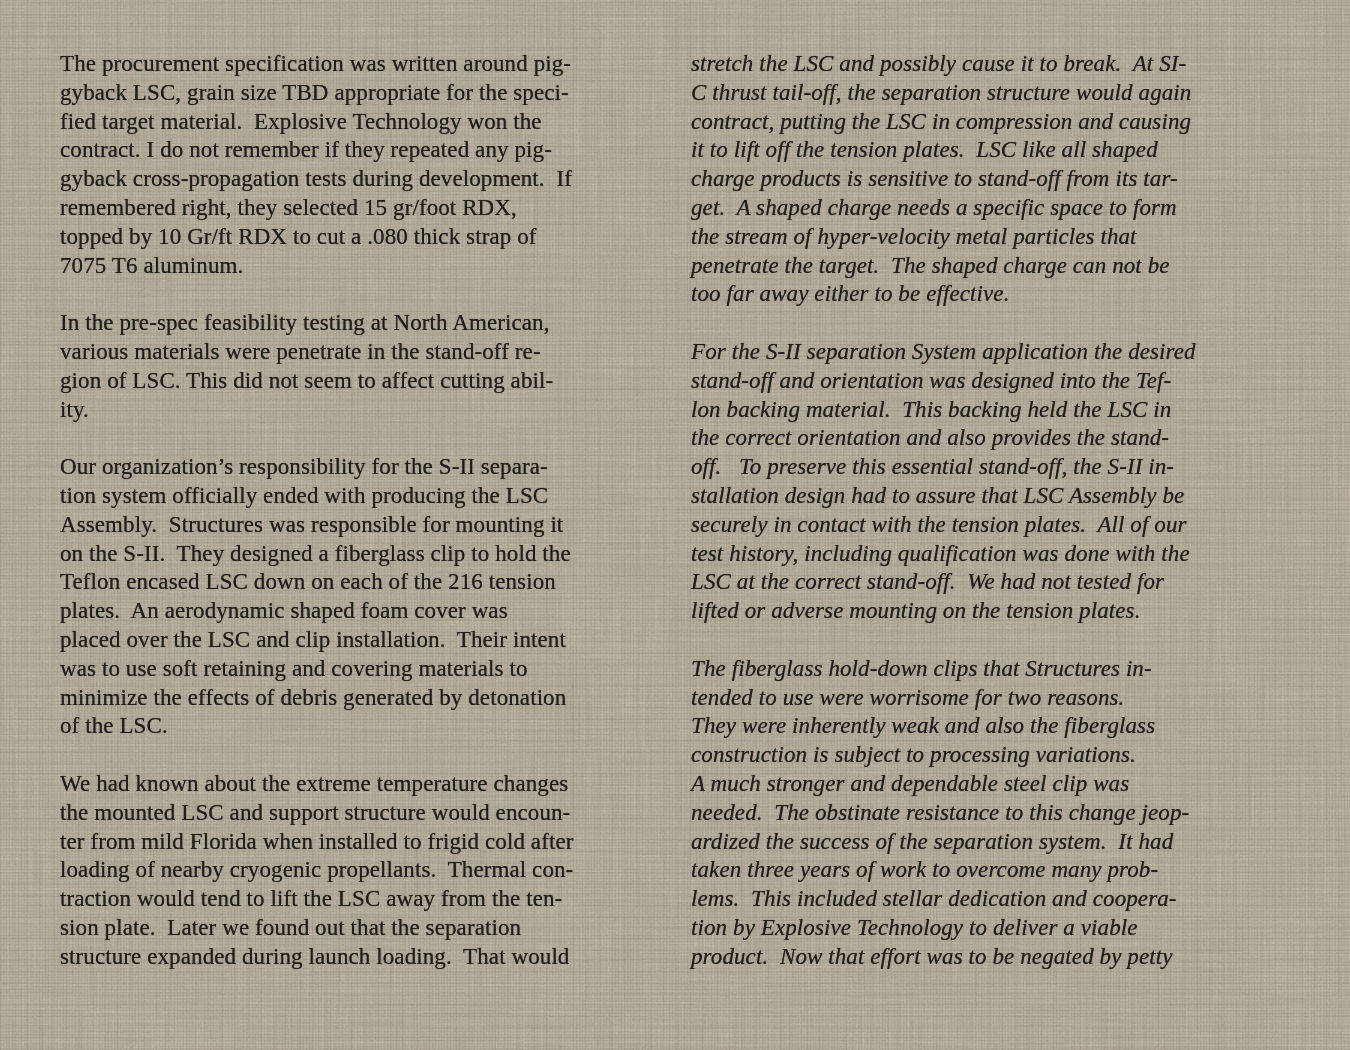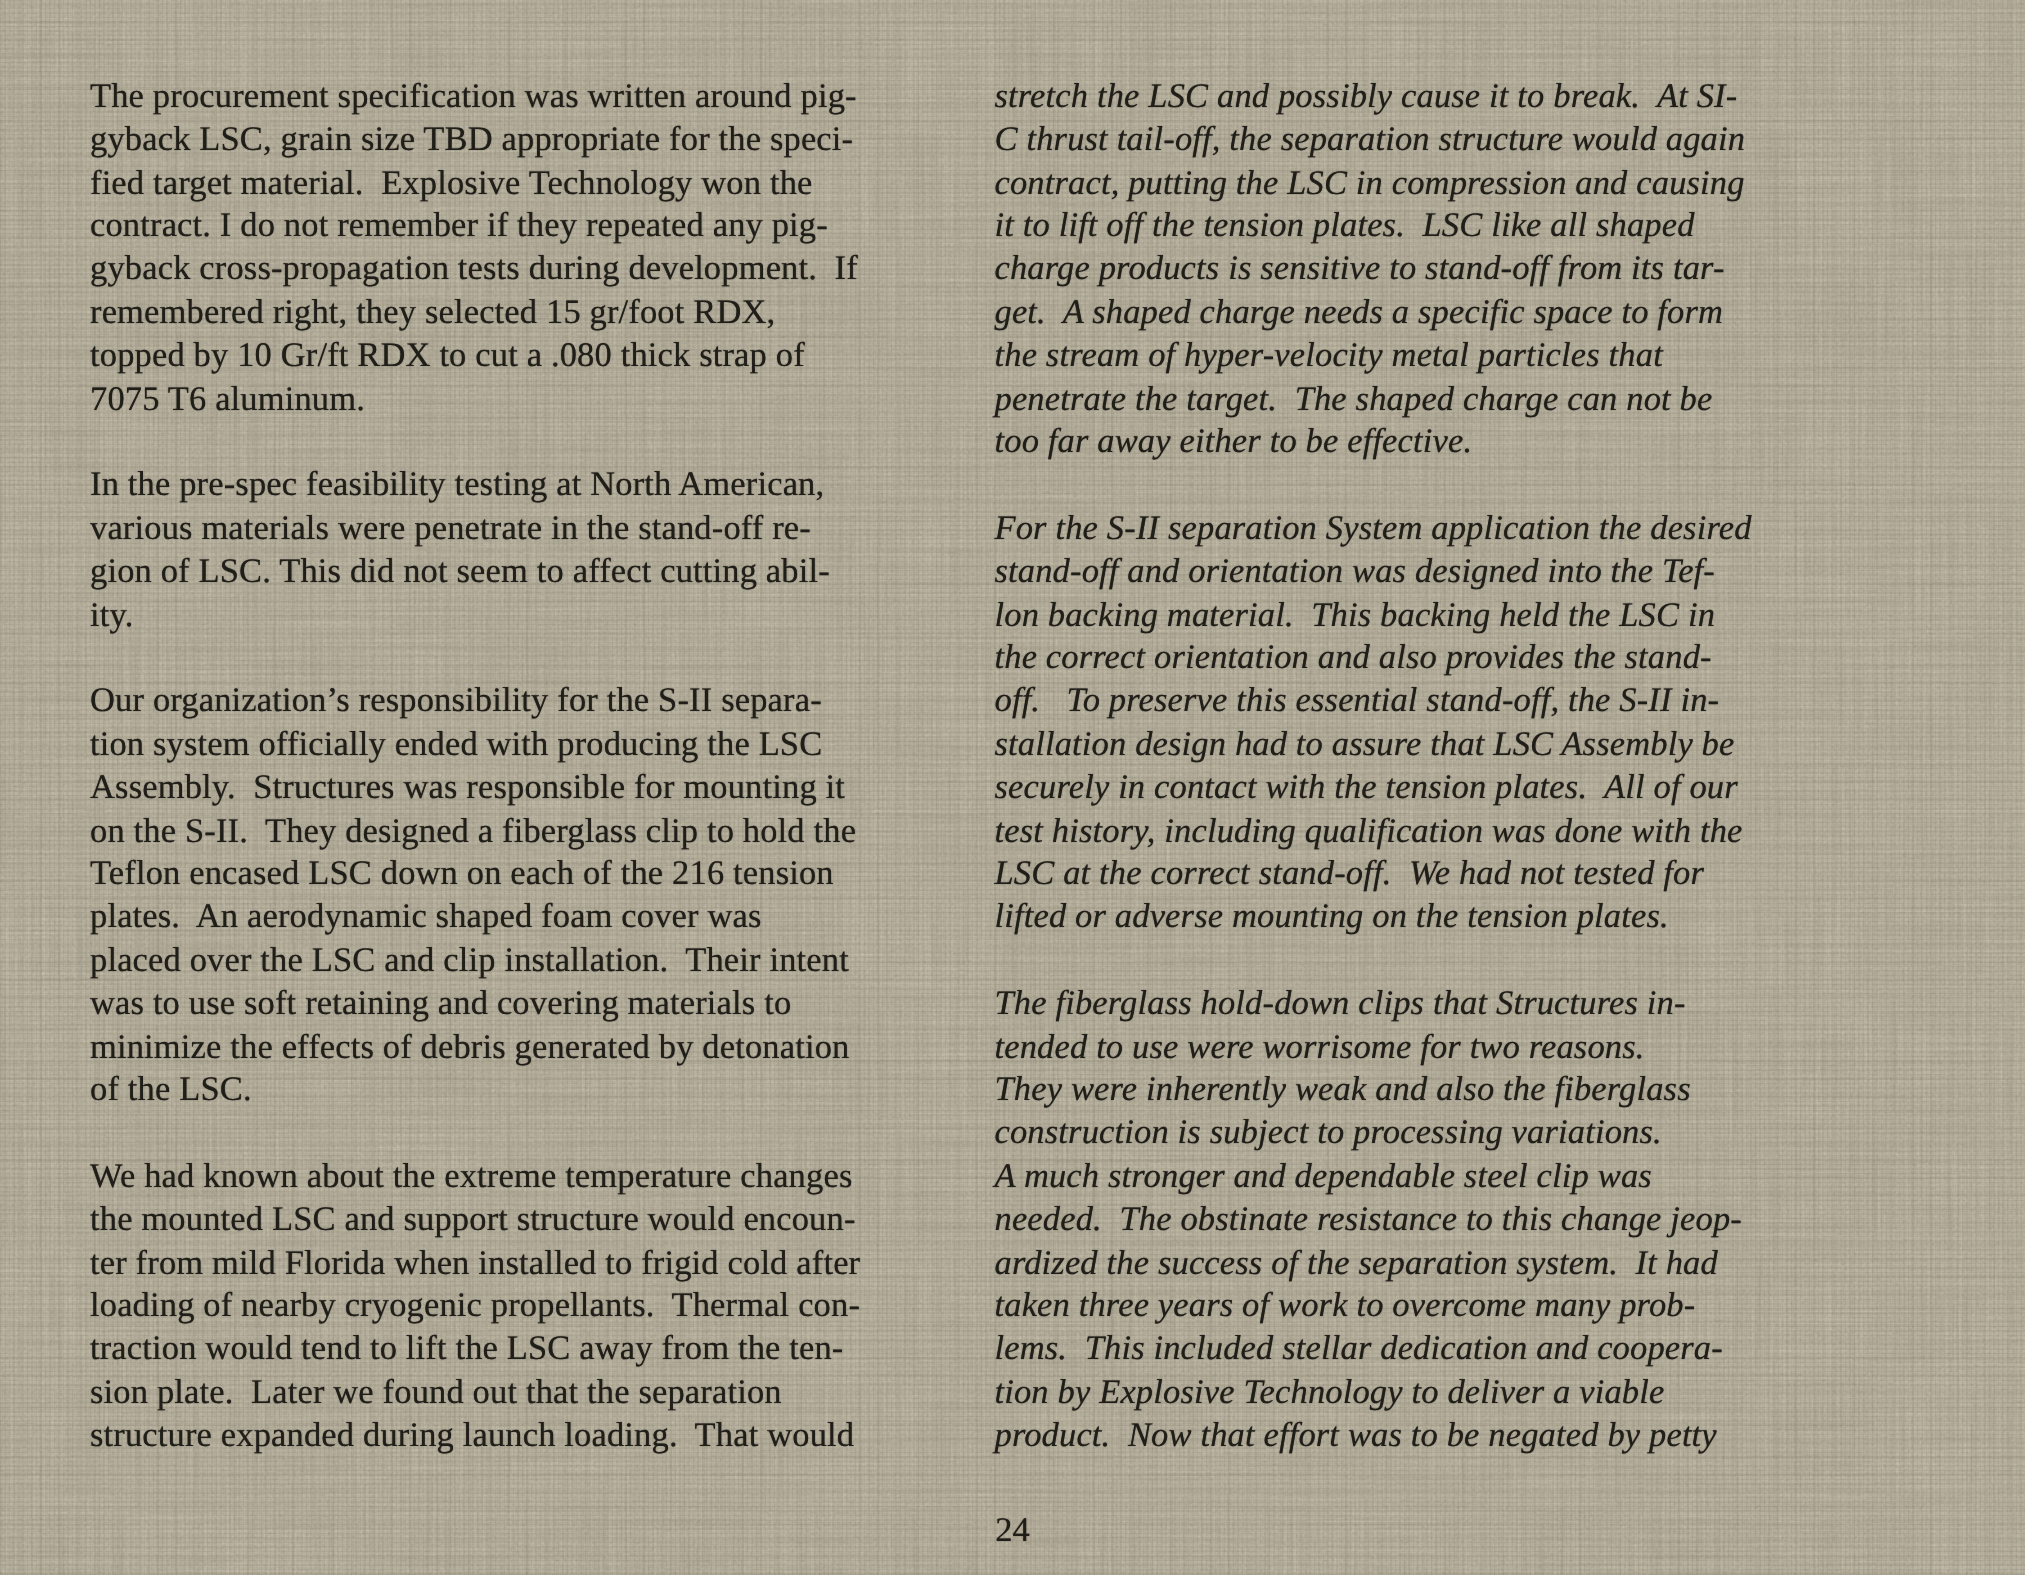--- a/index.html
+++ b/index.html
@@ -27,20 +27,21 @@
     width: 1350px;
     height: 1050px;
     pointer-events: none;
   }
   .content {
     position: absolute;
     top: 50px;
     left: 60px;
     display: flex;
     z-index: 2;
+    gap: 28px;
   }
   .col {
     font-size: 23px;
     line-height: 28.8px;
     letter-spacing: 0.1px;
     text-shadow: 0 0 0.7px rgba(38,35,28,0.85);
   }
   .col-left  { width: 570px; margin-right: 33px; }
   .col-right { width: 620px; font-style: italic; }
   .col p {
@@ -154,15 +155,14 @@
 A much stronger and dependable steel clip was
 needed.  The obstinate resistance to this change jeop-
 ardized the success of the separation system.  It had
 taken three years of work to overcome many prob-
 lems.  This included stellar dedication and coopera-
 tion by Explosive Technology to deliver a viable
 product.  Now that effort was to be negated by petty</p>
     </div>
   </div>
 
-  <div class="page-number">24</div>
 
 </div>
 
 </body></html>

